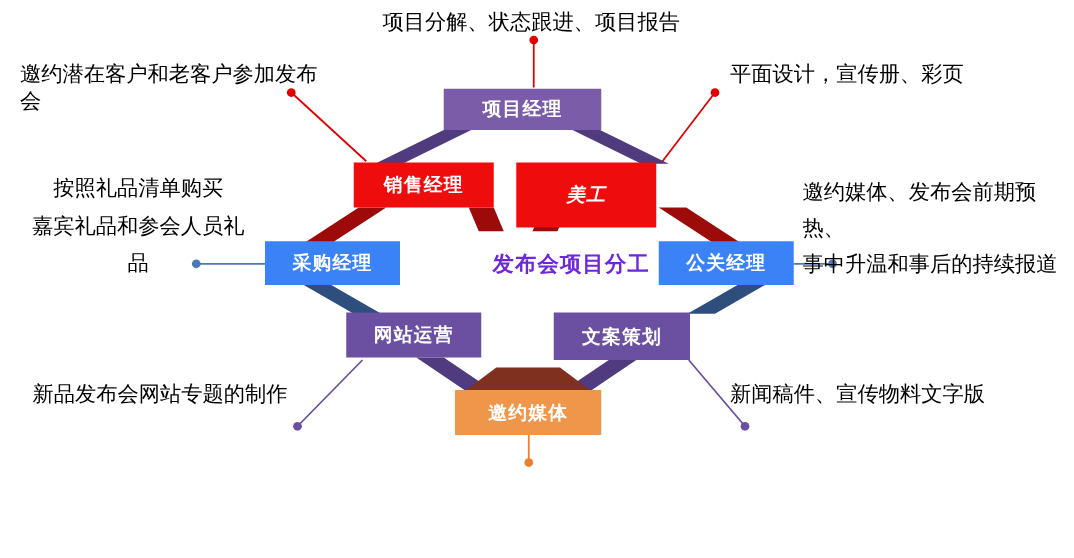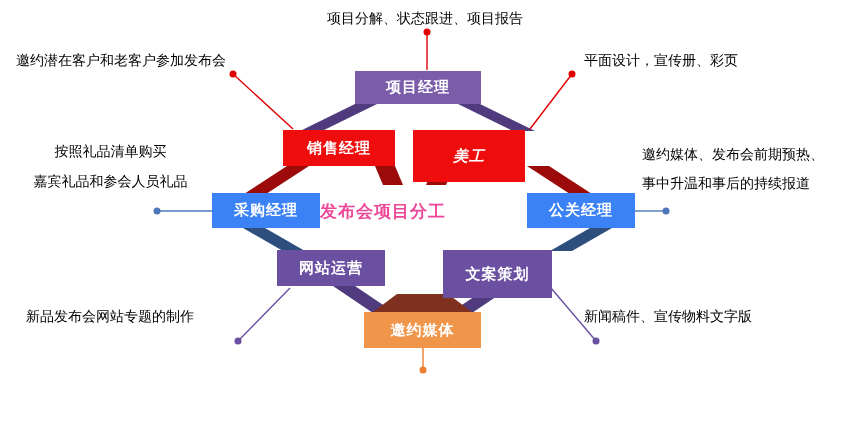--- a/index.html
+++ b/index.html
@@ -11,25 +11,25 @@
   .node{
     position:absolute;z-index:2;display:flex;align-items:center;justify-content:center;
     color:#fff;font-weight:bold;font-size:15px;letter-spacing:1px;
   }
   .c-purple{background:#7A5CA8;}
   .c-purple2{background:#6B4FA1;}
   .c-red{background:#EE0C0C;}
   .c-blue{background:#3b82f6;}
   .c-orange{background:#F0964B;}
   .center-title{
-    position:absolute;z-index:1;color:#ec4899;font-weight:bold;font-size:17px;
-    text-align:left;letter-spacing:1px;
+    position:absolute;z-index:1;color:#6d28d9;font-weight:bold;font-size:17px;
+    text-align:right;letter-spacing:1px;
   }
   .ann{
-    position:absolute;z-index:3;color:#000;font-size:14px;line-height:21px;
+    position:absolute;z-index:3;color:#000;font-size:17px;line-height:21px;
   }
   .ann.center{text-align:center;}
   .ann .ln{display:block;}
   .lh30 .ln{line-height:30px;}
   .lh29 .ln{line-height:29px;}
   .lh28 .ln{line-height:28px;}
 </style>
 </head>
 <body>
 
@@ -69,21 +69,21 @@
   </svg>
 
   <div class="center-title" style="left:320px;top:200px;width:200px;">发布会项目分工</div>
 
   <div class="node c-purple" style="left:355px;top:71px;width:126px;height:33px;">项目经理</div>
   <div class="node c-red" style="left:283px;top:130px;width:112px;height:36px;">销售经理</div>
   <div class="node c-red" style="left:413px;top:130px;width:112px;height:52px;font-style:italic;">美工</div>
   <div class="node c-blue" style="left:212px;top:193px;width:108px;height:35px;">采购经理</div>
   <div class="node c-blue" style="left:527px;top:193px;width:108px;height:35px;">公关经理</div>
   <div class="node c-purple2" style="left:277px;top:250px;width:108px;height:36px;">网站运营</div>
-  <div class="node c-purple2" style="left:443px;top:250px;width:109px;height:48px;">文案策划</div>
+  <div class="node c-purple2" style="left:443px;top:250px;width:109px;height:38px;">文案策划</div>
   <div class="node c-orange" style="left:364px;top:312px;width:117px;height:36px;">邀约媒体</div>
 
   <div class="ann center" style="left:290px;top:8px;width:270px;">
     <span class="ln">项目分解、状态跟进、项目报告</span>
   </div>
 
   <div class="ann" style="left:16px;top:50px;width:240px;">
     <span class="ln">邀约潜在客户和老客户参加发布会</span>
   </div>
 

